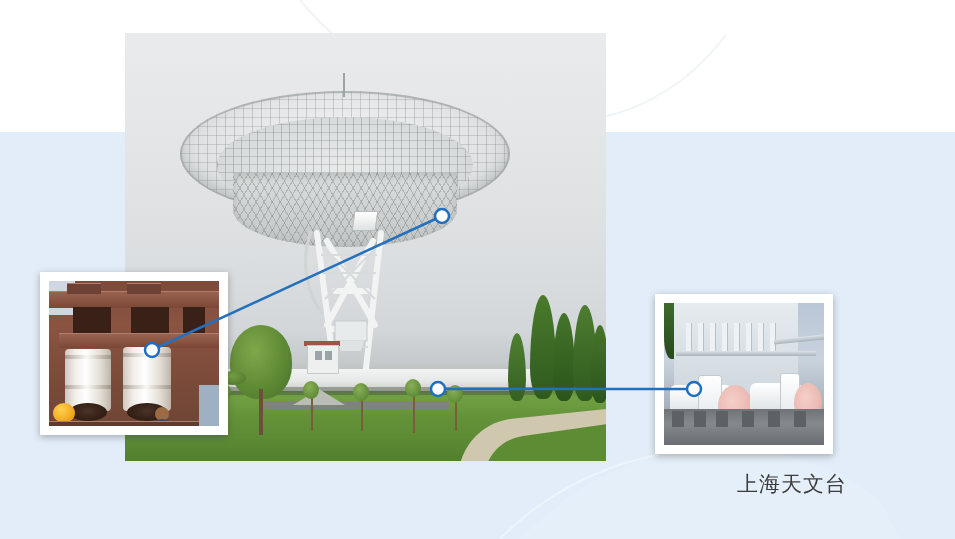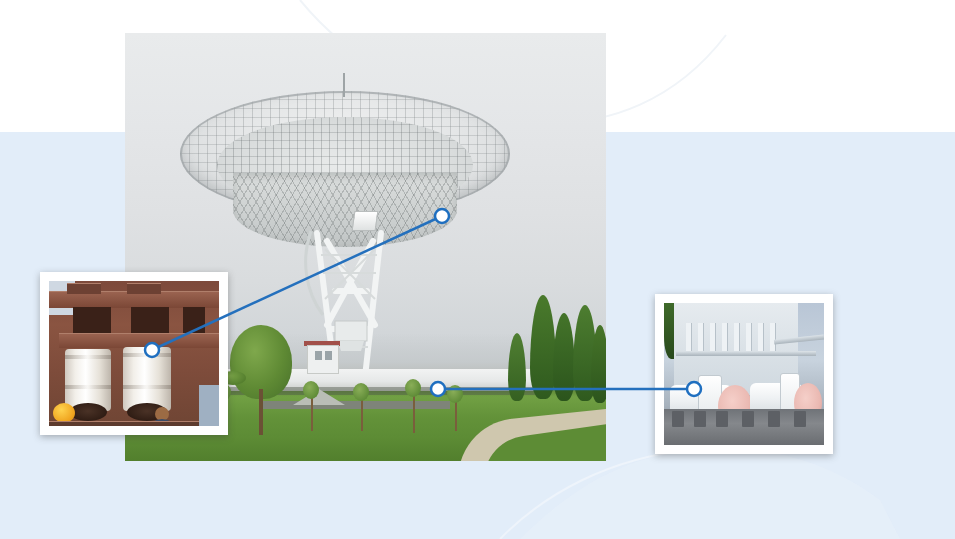--- a/index.html
+++ b/index.html
@@ -490,14 +490,15 @@
   <svg class="connectors" viewBox="0 0 955 539">
     <line x1="442" y1="216" x2="152" y2="350" stroke="#2470bd" stroke-width="2.5"></line>
     <line x1="438" y1="389" x2="694" y2="389" stroke="#2470bd" stroke-width="2.5"></line>
 
     <circle cx="442" cy="216" r="7" fill="#ffffff" stroke="#1f6fc0" stroke-width="2.5"></circle>
     <circle cx="152" cy="350" r="7" fill="#ffffff" stroke="#1f6fc0" stroke-width="2.5"></circle>
     <circle cx="438" cy="389" r="7" fill="#ffffff" stroke="#1f6fc0" stroke-width="2.5"></circle>
     <circle cx="694" cy="389" r="7" fill="#ffffff" stroke="#1f6fc0" stroke-width="2.5"></circle>
   </svg>
 
+  <div class="caption">上海天文台</div>
 
 </div>
 
 </body></html>

